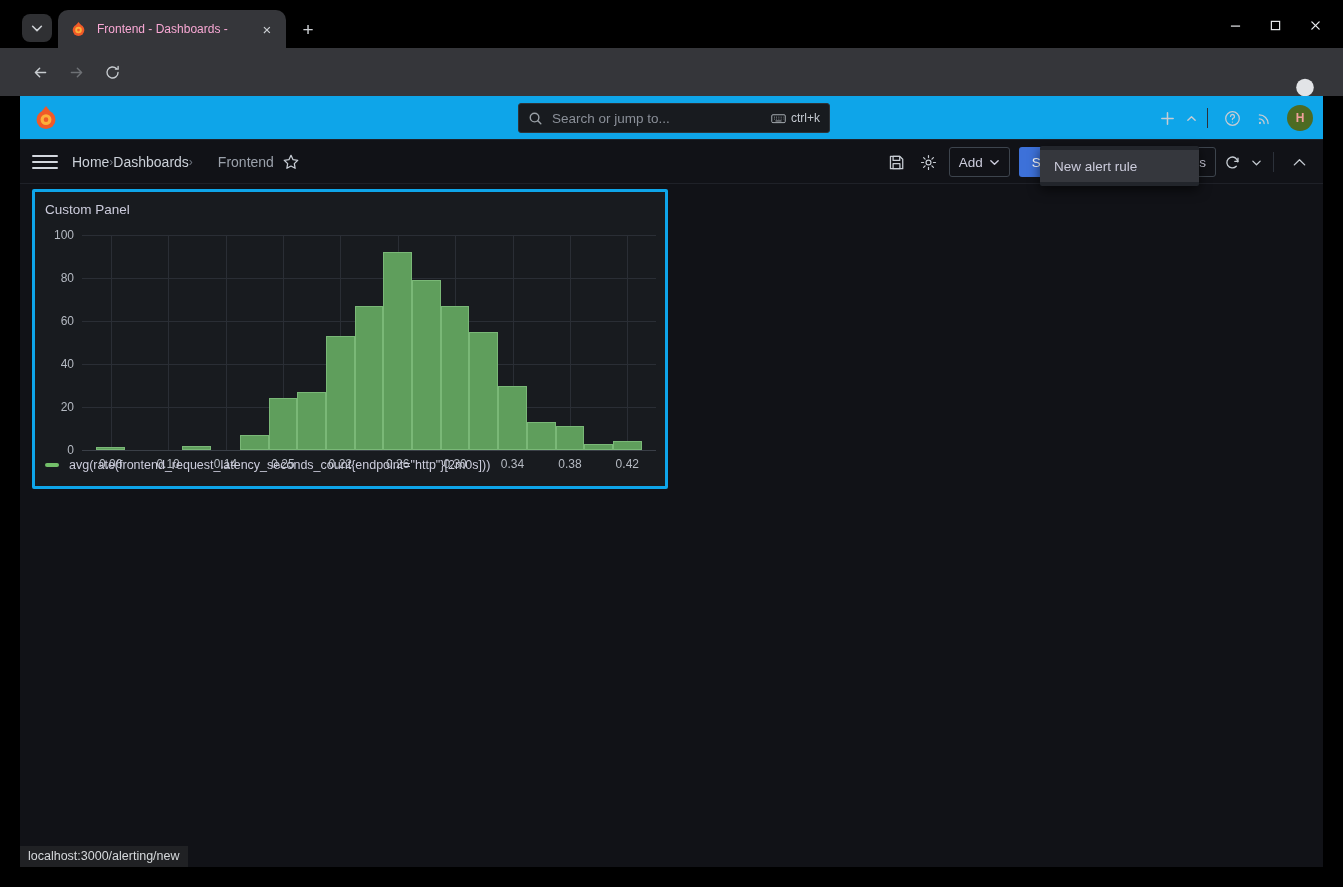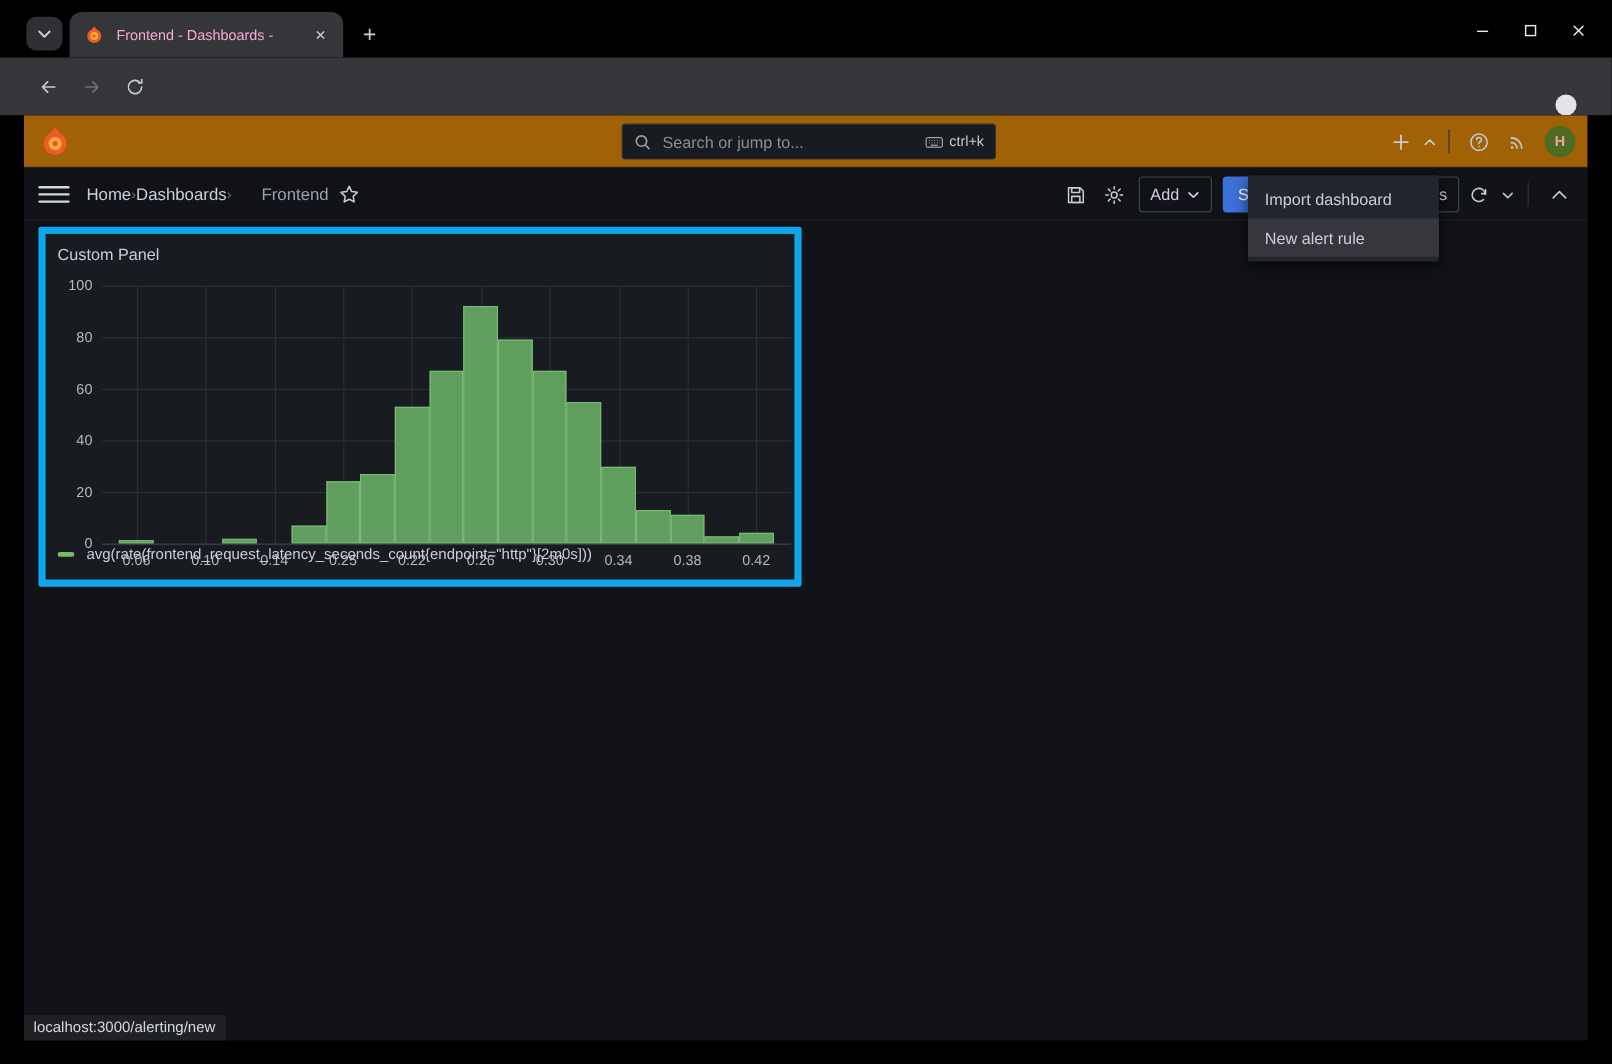--- a/index.html
+++ b/index.html
@@ -102,21 +102,21 @@
   #viewport {
     position: absolute; left: 20px; top: 96px;
     width: 1303px; height: 771px;
     background: #111217;
     overflow: hidden;
   }
 
   
   #g-topnav {
     position: absolute; left: 0; top: 0; width: 1303px; height: 44px;
-    background: #a16207;
+    background: #0ea5e9;
     border-bottom: 1px solid #1f2128;
   }
   #g-logo { position: absolute; left: 12px; top: 8px; width: 28px; height: 28px; }
   #g-search {
     position: absolute; left: 498px; top: 7px;
     width: 312px; height: 30px;
     background: #181b1f; border: 1px solid #2e3338; border-radius: 3px;
     display: flex; align-items: center; padding: 0 9px;
   }
   #g-search .sicon { width: 15px; height: 15px; color: #9aa0a6; flex: none; }
@@ -204,21 +204,21 @@
     height: 32px; display: flex; align-items: center;
     padding: 0 14px; color: #ccccdc; font-size: 13.5px; white-space: nowrap;
   }
   .menu-item.active { background: #35373d; }
 
   
   #canvas { position: absolute; left: 0; top: 88px; width: 1303px; height: 683px; background: #111217; }
   #panel {
     position: absolute; left: 12px; top: 5px;
     width: 636px; height: 300px;
-    background: #181b1f; border: 6px solid #0ea5e9; border-radius: 2px;
+    background: #181b1f; border: 3px solid #0ea5e9; border-radius: 2px;
   }
   #panel-title {
     position: absolute; left: 10px; top: 10px;
     color: #ccccdc; font-size: 13.5px; font-weight: 500;
   }
   #plot { position: absolute; left: 0; top: 33px; width: 636px; height: 267px; }
 
   .ytick { position: absolute; right: 0; transform: translateY(-50%);
            color: #b5bac2; font-size: 12px; text-align: right; }
   .xtick { position: absolute; transform: translateX(-50%);
@@ -460,21 +460,20 @@
         <div class="br-sep"></div>
         <div class="br-icon">
           <svg viewBox="0 0 18 18" fill="none" stroke="currentColor" stroke-width="1.4" stroke-linecap="round" stroke-linejoin="round">
             <path d="M3.5 11.5L9 6l5.5 5.5"></path>
           </svg>
         </div>
       </div>
     </div>
 
     <div id="create-menu">
-      <div class="menu-item">Import dashboard</div>
       <div class="menu-item active">New alert rule</div>
     </div>
 
     <div id="canvas">
       <div id="panel">
         <div id="panel-title">Custom Panel</div>
         <div id="plot">
             <div class="gridline-h" style="top: 225px; left: 47px; width: 574px;"></div>
             <div class="ytick" style="top: 225px; right: 597px;">0</div>
             <div class="gridline-h" style="top: 182px; left: 47px; width: 574px;"></div>

